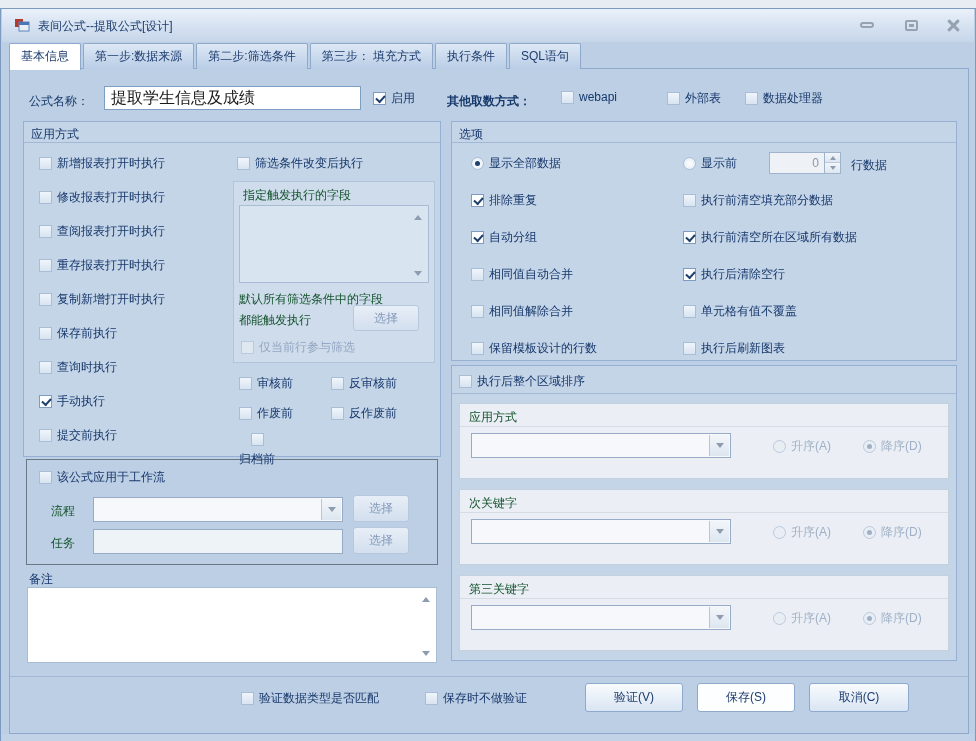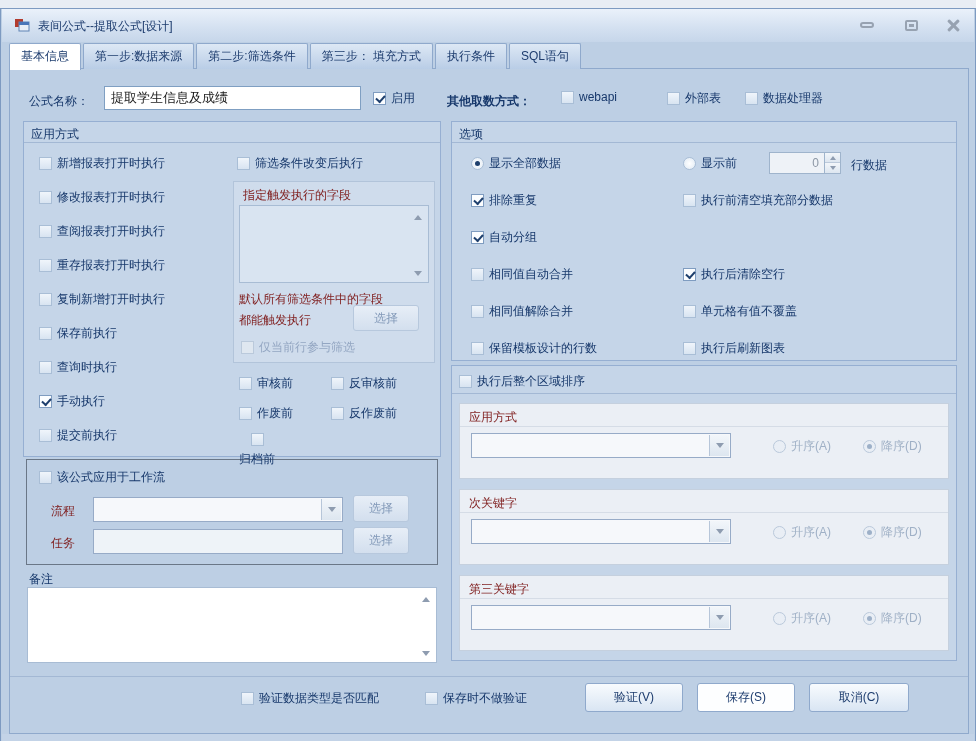--- a/index.html
+++ b/index.html
@@ -28,21 +28,21 @@
   .tab {
     height:26px; line-height:24px; padding:0 11px; font-size:12px; color:#1d3c6e;
     border:1px solid #8fa9cc; border-bottom:none; border-radius:2px 2px 0 0;
     background:linear-gradient(#dde8f5,#b9cde6); white-space:nowrap; cursor:default;
   }
   .tab.active { background:#ffffff; height:27px; }
 
   .tabpage { position:absolute; left:8px; top:59px; width:960px; height:666px;
     border:1px solid #8fa9cc; background:#bdcfe4; z-index:1; }
   .lbl { position:absolute; z-index:2; font-size:12px; color:#17386b; white-space:nowrap; }
-  .lbl.dis { color:#7f1d1d; }
+  .lbl.dis { color:#14532d; }
   .panel { position:absolute; z-index:1; border:1px solid #96afd2; background:#c5d5e8; }
   .panel.sub { background:#cfdcec; border-color:#b2c4da; }
   .panel.sortkey { background:#ebeff5; border-color:#c5d0de; }
   .panel.wf { background:transparent; border:1px solid #6a7787; }
   .grouprule { position:absolute; z-index:2; height:0; border-top:1px solid #a3b8d4; }
 
   .cb,.radio { position:absolute; z-index:2; display:flex; align-items:center; gap:5px;
     font-size:12px; color:#17386b; white-space:nowrap; cursor:default; }
   .cb .box { width:13px; height:13px; flex:0 0 13px; border:1px solid #a9bed6;
     background:linear-gradient(#f0f5fb,#d8e4f1); position:relative; }
@@ -53,21 +53,21 @@
   .cb.dis .box { background:#dfe7f0; border-color:#bac9db; }
   .radio .cir { width:13px; height:13px; flex:0 0 13px; border-radius:50%;
     border:1px solid #a9bed6; background:radial-gradient(#ffffff,#dfe9f4); position:relative; }
   .radio.sel .cir::after { content:""; position:absolute; left:3px; top:3px; width:5px; height:5px;
     border-radius:50%; background:#1e3f6d; }
   .radio.dis { color:#9fb0c6; }
   .radio.dis .cir { background:#e9eef5; border-color:#bac9db; }
   .radio.dis.sel .cir::after { background:#9db0c8; }
 
   .inputbox { position:absolute; z-index:2; border:1px solid #7f9fc2; background:#fff;
-    font-size:13px; color:#1a1a1a; padding:3px 6px; font-family:inherit; white-space:nowrap; overflow:hidden; }
+    font-size:16px; color:#1a1a1a; padding:3px 6px; font-family:inherit; white-space:nowrap; overflow:hidden; }
   .listbox { position:absolute; z-index:2; border:1px solid #a8bcd4; background:#d9e4f1; }
   .whitebox { position:absolute; z-index:2; border:1px solid #a8bcd4; background:#ffffff; }
   .combo { position:absolute; z-index:2; border:1px solid #97abc7; background:#f6f8fb; }
   .combo .cbtn { position:absolute; top:1px; right:1px; bottom:1px; width:20px;
     background:linear-gradient(#f2f6fa,#dde6f0); border-left:1px solid #b7c6d9;
     display:flex; align-items:center; justify-content:center; }
   .tri-d { width:0; height:0; border-left:4px solid transparent; border-right:4px solid transparent; border-top:5px solid #8e9cb0; }
   .tri-u { width:0; height:0; border-left:4px solid transparent; border-right:4px solid transparent; border-bottom:5px solid #8e9cb0; }
   .scrollarrow { position:absolute; z-index:3; width:14px; height:12px; display:flex; align-items:center; justify-content:center; }
 
@@ -297,20 +297,24 @@
     </span>
   <span class="cb" style="left:470px;top:331px;">
       <span class="box"></span>
       <span>保留模板设计的行数</span>
     </span>
 
   <span class="cb" style="left:682px;top:183px;">
       <span class="box"></span>
       <span>执行前清空填充部分数据</span>
     </span>
+  <span class="cb checked" style="left:682px;top:220px;">
+      <span class="box"></span>
+      <span>执行前清空所在区域所有数据</span>
+    </span>
   <span class="cb checked" style="left:682px;top:257px;">
       <span class="box"></span>
       <span>执行后清除空行</span>
     </span>
   <span class="cb" style="left:682px;top:294px;">
       <span class="box"></span>
       <span>单元格有值不覆盖</span>
     </span>
   <span class="cb" style="left:682px;top:331px;">
       <span class="box"></span>

